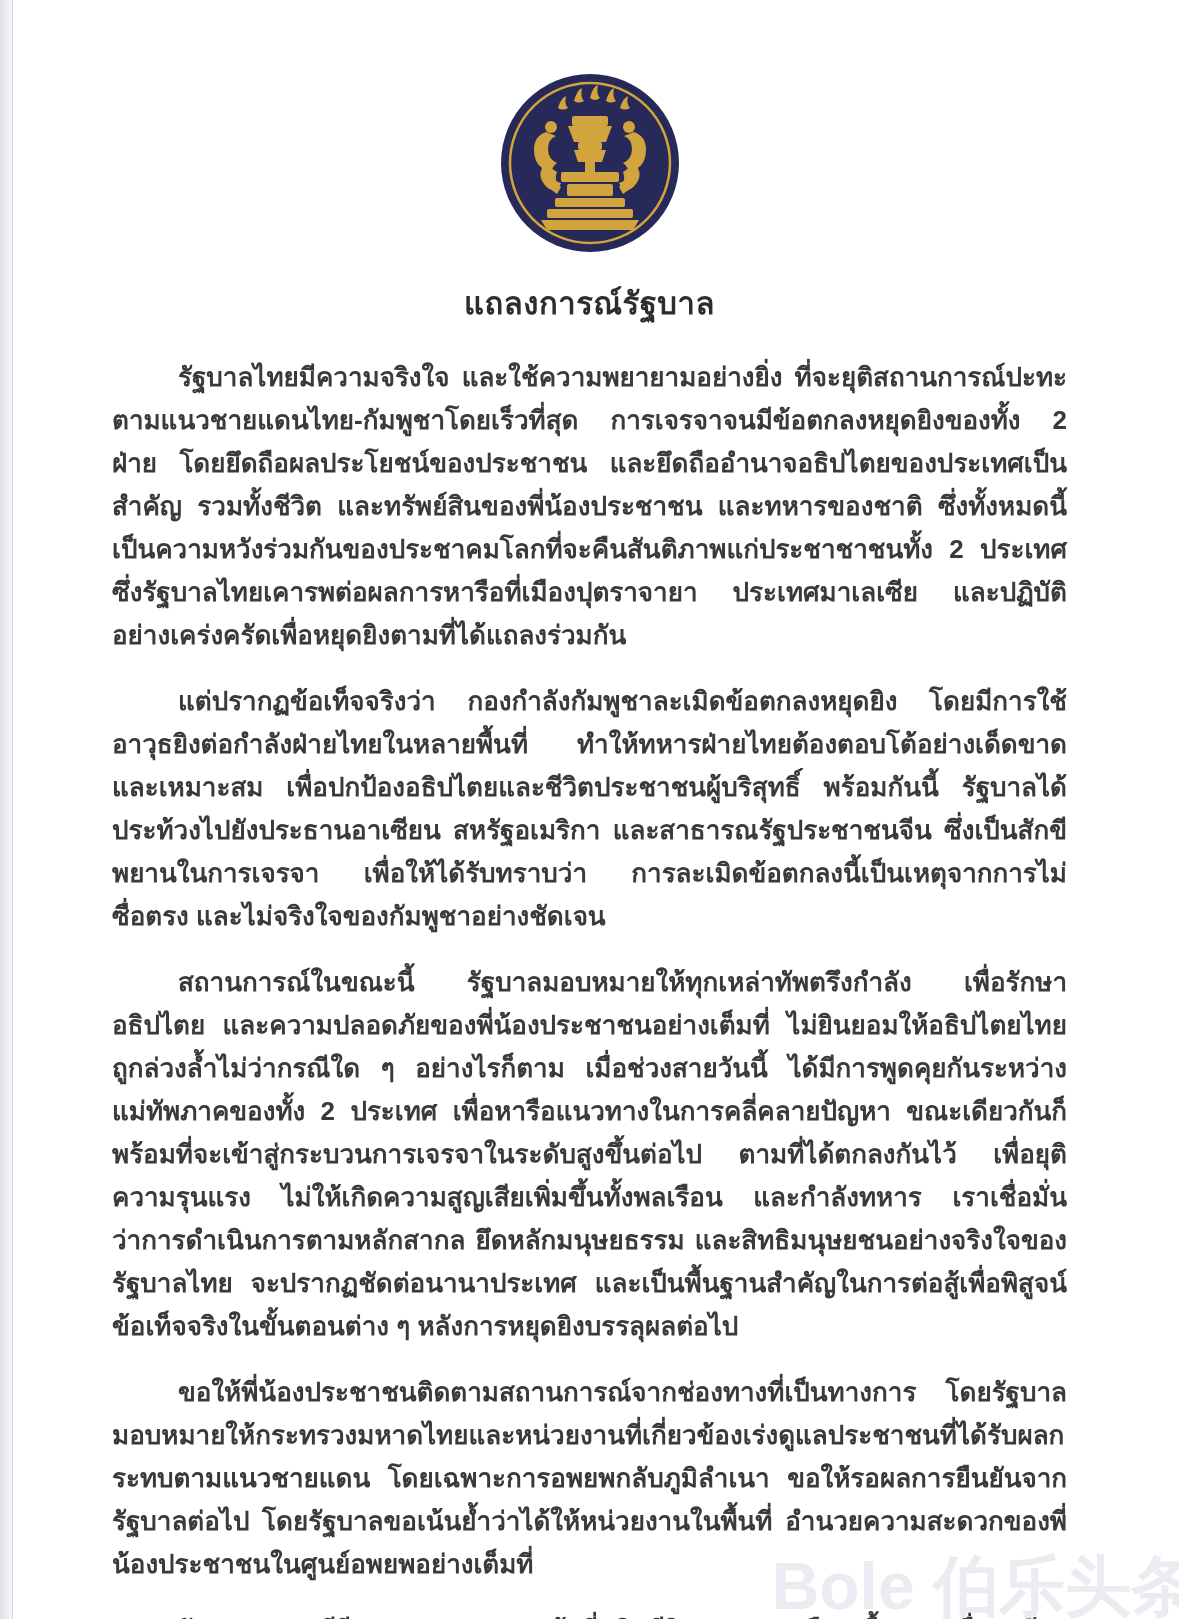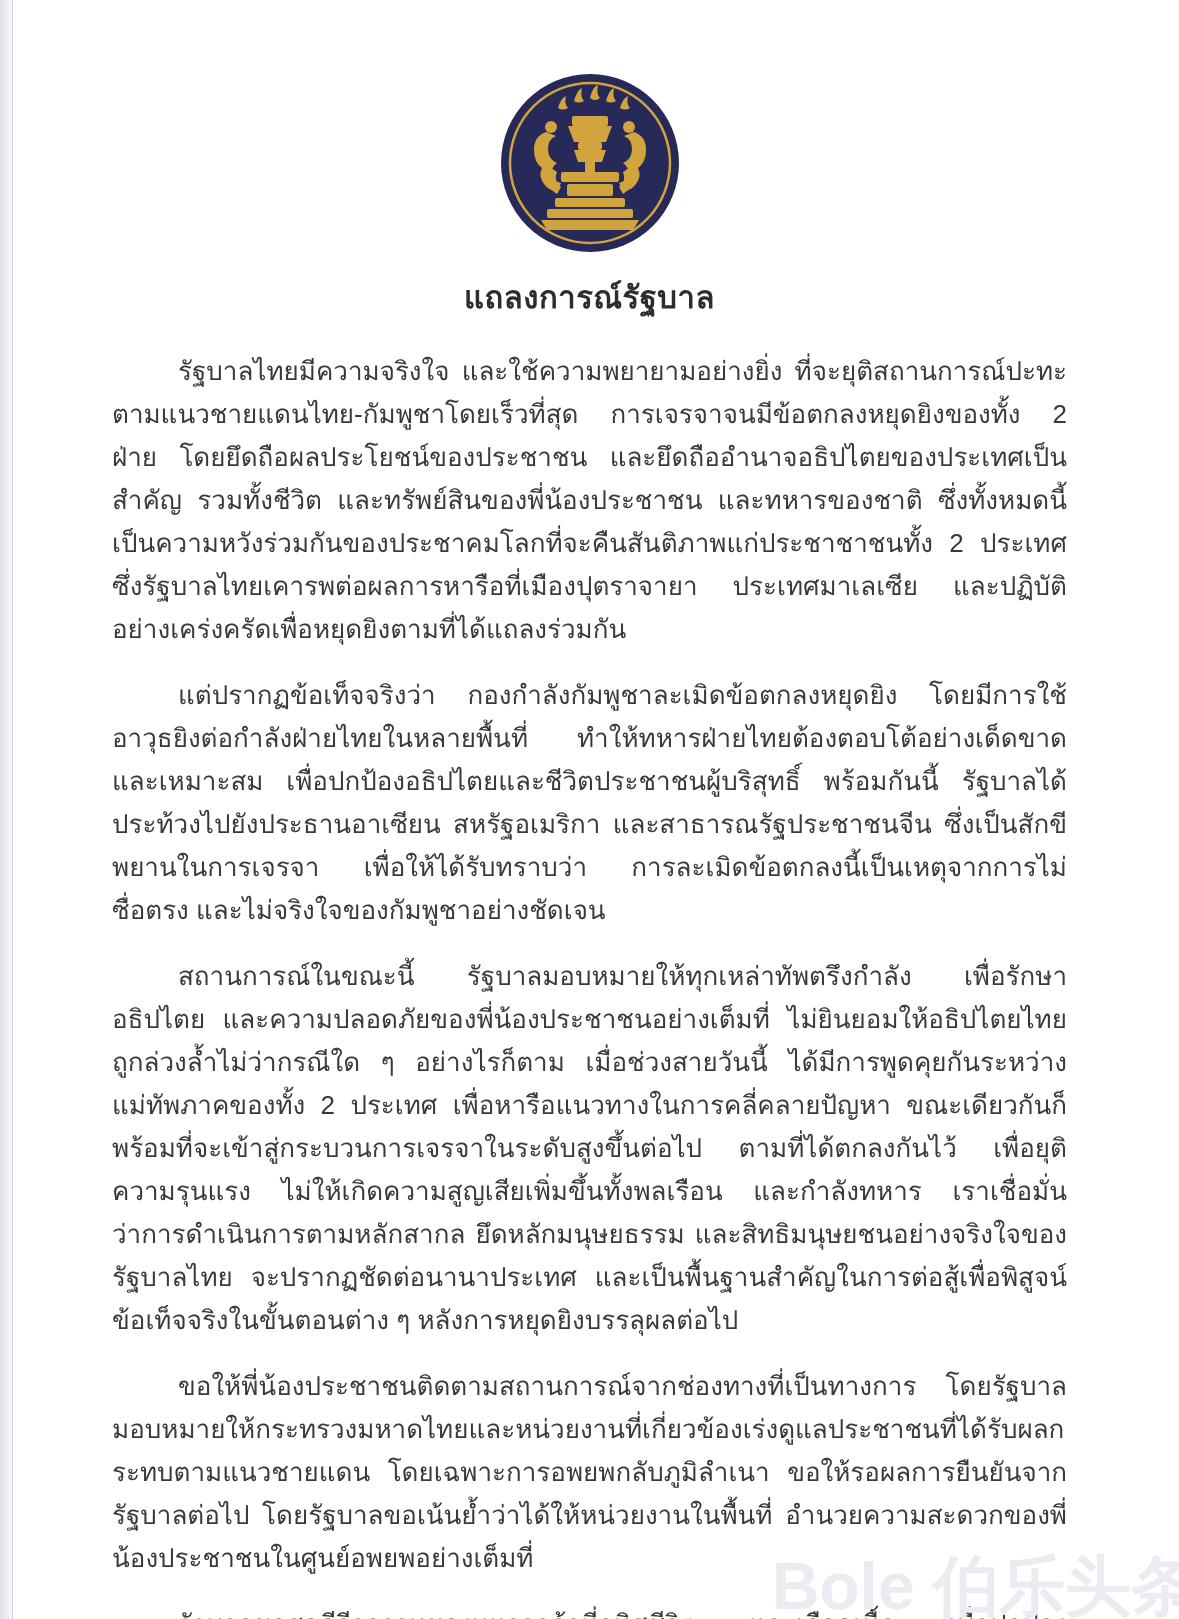--- a/index.html
+++ b/index.html
@@ -26,34 +26,35 @@
     width: 100%;
     padding-top: 72px;
     display: flex;
     justify-content: center;
   }
   .doc-title {
     text-align: center;
     font-size: 31px;
     font-weight: 600;
     color: #2d2d2f;
-    margin-top: 18px;
+    margin-top: 24px;
     letter-spacing: 0.5px;
   }
   .body-text {
     margin-top: 28px;
     padding: 0 112px 0 112px;
     color: #3a3a3c;
     font-size: 26px;
     line-height: 43px;
     text-align: justify;
   }
   .body-text p {
     margin: 0 0 23px 0;
     text-indent: 66px;
+    font-weight: bold;
   }
   .watermark {
     position: absolute;
     right: 0;
     bottom: 0;
     text-align: center;
     color: #ebebf1;
     font-weight: bold;
     line-height: 1.0;
     pointer-events: none;

